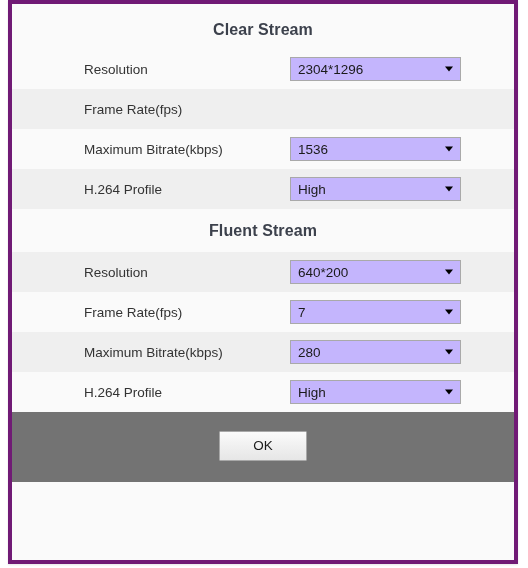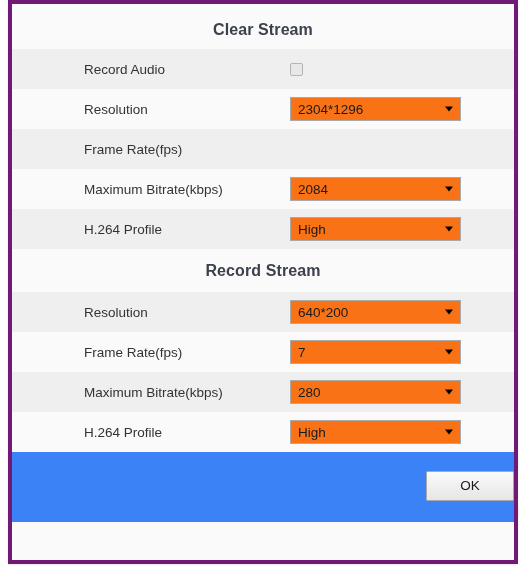--- a/index.html
+++ b/index.html
@@ -71,21 +71,21 @@
     border-radius: 2px;
     display: block;
   }
 
   
   .select {
     width: 171px;
     height: 24px;
     box-sizing: border-box;
     border: 1px solid #a9a9a9;
-    background: #f97316;
+    background: #c4b5fd;
     position: relative;
     display: flex;
     align-items: center;
   }
   .select .select-value {
     font-size: 13.5px;
     color: #1a1a1a;
     padding-left: 7px;
     white-space: nowrap;
     overflow: hidden;
@@ -98,24 +98,24 @@
     width: 0;
     height: 0;
     border-left: 4px solid transparent;
     border-right: 4px solid transparent;
     border-top: 5px solid #000000;
   }
 
   
   .footer {
     height: 70px;
-    background: #3b82f6;
+    background: #737373;
     display: flex;
     align-items: flex-start;
-    justify-content: flex-end;
+    justify-content: center;
     padding-top: 19px;
     box-sizing: border-box;
   }
   .ok-button {
     width: 88px;
     height: 30px;
     box-sizing: border-box;
     border: 1px solid #a8a8a8;
     background: linear-gradient(to bottom, #fbfbfb 0%, #f0f0f0 50%, #e6e6e6 100%);
     font-family: "Liberation Sans", sans-serif;
@@ -128,62 +128,56 @@
 
   .tail { background: #fafafa; height: 14px; }
 </style>
 </head>
 <body>
 
 <div id="app">
 
   <div class="section-header first">Clear Stream</div>
 
-  <div class="row stripe-gray">
-    <span class="row-label">Record Audio</span>
-    <div class="row-control">
-      <span class="checkbox"></span>
-    </div>
-  </div>
 
   <div class="row stripe-white">
     <span class="row-label">Resolution</span>
     <div class="row-control">
       <div class="select">
         <span class="select-value">2304*1296</span>
         <span class="select-arrow"></span>
       </div>
     </div>
   </div>
 
   <div class="row stripe-gray">
     <span class="row-label">Frame Rate(fps)</span>
   </div>
 
   <div class="row stripe-white">
     <span class="row-label">Maximum Bitrate(kbps)</span>
     <div class="row-control">
       <div class="select">
-        <span class="select-value">2084</span>
+        <span class="select-value">1536</span>
         <span class="select-arrow"></span>
       </div>
     </div>
   </div>
 
   <div class="row stripe-gray">
     <span class="row-label">H.264 Profile</span>
     <div class="row-control">
       <div class="select">
         <span class="select-value">High</span>
         <span class="select-arrow"></span>
       </div>
     </div>
   </div>
 
-  <div class="section-header">Record Stream</div>
+  <div class="section-header">Fluent Stream</div>
 
   <div class="row stripe-gray">
     <span class="row-label">Resolution</span>
     <div class="row-control">
       <div class="select">
         <span class="select-value">640*200</span>
         <span class="select-arrow"></span>
       </div>
     </div>
   </div>

